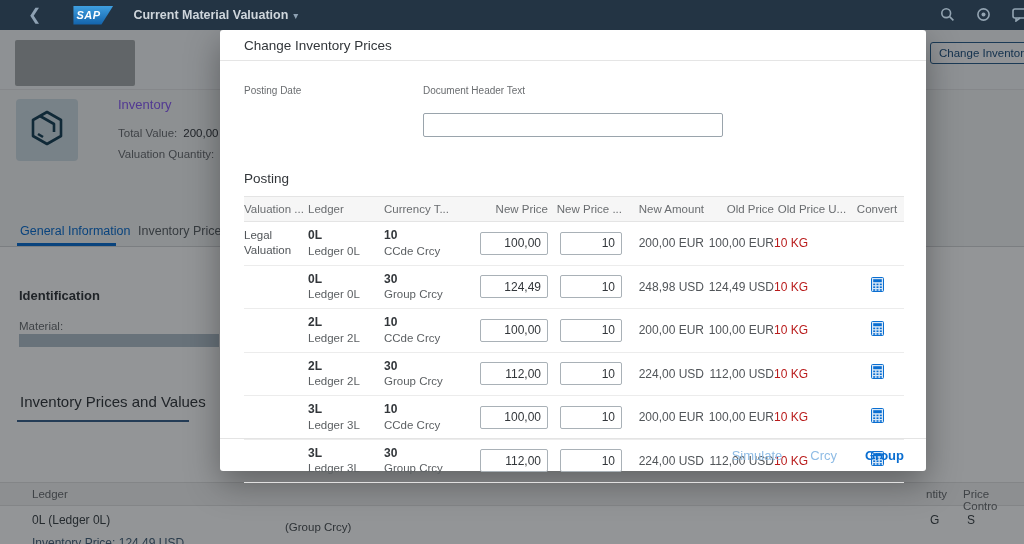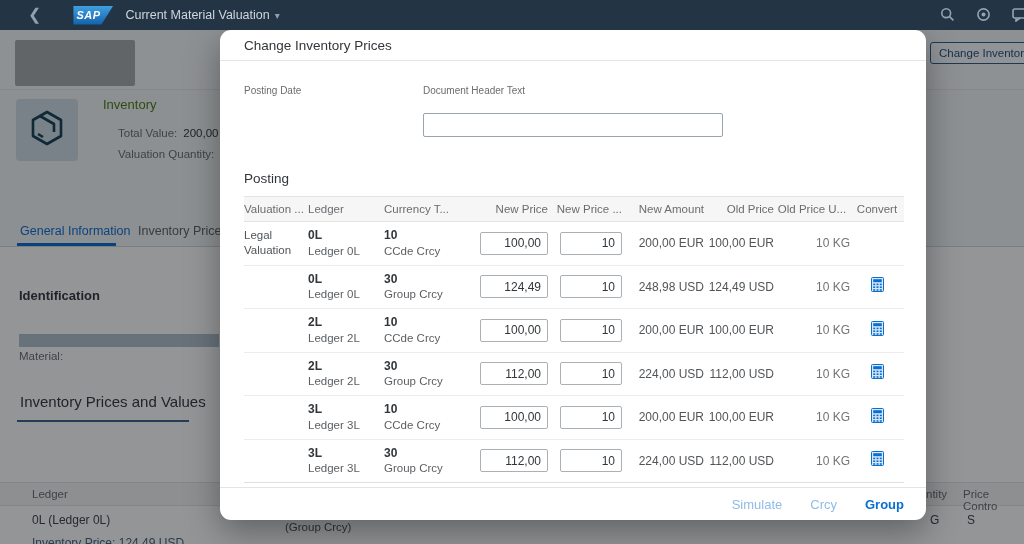--- a/index.html
+++ b/index.html
@@ -6,58 +6,58 @@
   html,body { width:1024px; height:544px; overflow:hidden; }
   body { font-family:"Liberation Sans", sans-serif; background:#fff; }
   .screen { position:relative; width:1024px; height:544px; overflow:hidden; background:#f0f1f2; }
 
   
   .shell { position:absolute; top:0; left:0; width:1024px; height:30px; background:#233444; display:flex; align-items:center; z-index:20; }
   .shell-back { color:#8ea1b3; font-size:16px; margin-left:28px; cursor:pointer; line-height:1; }
   .sap-logo { margin-left:32px; width:40px; height:19px; background:linear-gradient(180deg,#3f9fe0,#1262ab);
               clip-path:polygon(0 0,100% 0,70% 100%,0 100%); color:#fff; font-weight:bold; font-style:italic;
               font-size:11px; display:flex; align-items:center; padding-left:3px; letter-spacing:.5px; }
-  .shell-title { color:#cfd6dc; font-size:12.5px; font-weight:normal; margin-left:12px; }
+  .shell-title { color:#cfd6dc; font-size:12.5px; font-weight:bold; margin-left:20px; }
   .shell-caret { color:#8ea1b3; font-size:10px; margin-left:5px; }
   .shell-right { position:absolute; right:0; top:0; height:30px; display:flex; align-items:center; gap:20px; padding-right:2px; }
   .shell-icon { width:16px; height:16px; display:inline-block; }
 
   
   .overlay { position:absolute; left:0; top:30px; width:1024px; height:514px; background:rgba(10,14,18,0.44); z-index:5; }
 
   
   .bd { position:absolute; z-index:1; }
   .bd-topband { left:0; top:30px; width:1024px; height:60px; background:#f7f8f9; border-bottom:1px solid #e6e7e8; }
   .bd-redact-title { left:15px; top:40px; width:120px; height:46px; background:#a7aaac; border-radius:2px; }
   .bd-change-btn { left:930px; top:42px; height:22px; padding:0 8px; border:1px solid #2a5d8c; border-radius:3px;
                    color:#1d4e7d; font-size:11.5px; display:flex; align-items:center; background:#fbfcfd; white-space:nowrap; }
   .bd-objheader { left:0; top:90px; width:1024px; height:135px; background:#f5f6f7; }
   .bd-icontile { left:16px; top:99px; width:62px; height:62px; background:#cfdde4; border-radius:4px; display:flex; align-items:center; justify-content:center; }
-  .bd-objname { left:103px; top:97px; font-size:13px; color:#4d7c0f; }
+  .bd-objname { left:118px; top:97px; font-size:13px; color:#8b5cf6; }
   .bd-kv { position:absolute; display:flex; gap:6px; font-size:11.5px; }
   .bd-kv .k { color:#6a6d70; } .bd-kv .v { color:#32363a; }
   .bd-tabstrip { left:0; top:225px; width:1024px; height:22px; border-bottom:1px solid #d4d6d8; background:#f5f6f7; }
   .bd-tab1 { left:20px; top:224px; font-size:12.5px; color:#0a6ed1; }
   .bd-tab1-line { left:17px; top:243px; width:99px; height:3px; background:#0a6ed1; }
   .bd-tab2 { left:138px; top:224px; font-size:12.5px; color:#5b6164; }
   .bd-content { left:0; top:247px; width:1024px; height:297px; background:#ffffff; }
   .bd-ident { left:19px; top:288px; font-size:13px; font-weight:bold; color:#32363a; }
-  .bd-matlabel { left:19px; top:320px; font-size:11.5px; color:#6a6d70;margin-top:30px; }
+  .bd-matlabel { left:19px; top:320px; font-size:11.5px; color:#6a6d70; }
   .bd-redact-mat { left:19px; top:334px; width:200px; height:13px; background:#b3c0cb; }
   .bd-section { left:20px; top:393px; font-size:15px; color:#32363a; }
   .bd-section-line { left:17px; top:420px; width:172px; height:2px; background:#39618c; }
   .bd-thead { left:0; top:482px; width:1024px; height:24px; background:#f4f4f4; border-top:1px solid #e2e2e2; border-bottom:1px solid #e2e2e2; }
   .bd-th { position:absolute; top:488px; font-size:11.5px; color:#6a6d70; z-index:1; }
   .bd-td { position:absolute; top:513px; font-size:12px; color:#3c4246; z-index:1; }
   .bd-detail { left:32px; top:536px; font-size:12px; color:#46617a; }
   .bd-partial-crcy { left:285px; top:521px; font-size:11.5px; color:#4a4f52; }
 
   
-  .dialog { position:absolute; left:220px; top:30px; width:706px; height:490px; background:#fff; z-index:10;
-            border-radius:11px; box-shadow:0 12px 34px rgba(0,0,0,.35); }
+  .dialog { position:absolute; left:220px; top:30px; width:706px; height:441px; background:#fff; z-index:10;
+            border-radius:3px; box-shadow:0 12px 34px rgba(0,0,0,.35); }
   .dlg-header { height:31px; border-bottom:1px solid #e5e5e5; display:flex; align-items:center; padding:0 24px; }
   .dlg-title { font-size:13.5px; color:#32363a; }
   .dlg-label { position:absolute; font-size:10px; color:#6a6d70; }
   .dlg-input { position:absolute; height:24px; border:1px solid #9aa4ac; border-radius:2px; background:#fff;
                font-size:12px; color:#32363a; font-family:"Liberation Sans",sans-serif; padding:0 6px; }
   .date-wrap { position:absolute; left:24px; top:82px; width:158px; height:26px; border:1px solid #89919a; border-radius:2px;
                outline:1px dashed #6a6d70; outline-offset:-4px; display:flex; align-items:center; background:#fff; }
   .date-wrap input { border:none; outline:none; width:124px; font-size:12px; color:#32363a; padding-left:6px;
                      font-family:"Liberation Sans",sans-serif; background:transparent; }
   .date-cal { margin-left:2px; cursor:pointer; display:flex; }
@@ -65,21 +65,21 @@
 
   .ptable { position:absolute; left:24px; top:166px; width:660px; }
   .prow { display:grid; grid-template-columns:64px 76px 86px 78px 74px 82px 70px 76px 54px; align-items:center; }
   .phead { height:26px; background:#f6f6f6; border-top:1px solid #e4e4e4; border-bottom:1px solid #e4e4e4; }
   .phead .hc { font-size:11.5px; color:#6a6d70; white-space:nowrap; overflow:hidden; }
   .pdata { height:43.5px; border-bottom:1px solid #ececec; }
   .cell-2l .l1 { font-size:12px; color:#32363a; font-weight:bold; line-height:1.35; }
   .cell-2l .l2 { font-size:11.5px; color:#5b5f62; line-height:1.35; }
   .cell-val { font-size:11.5px; color:#515559; line-height:1.3; padding-right:6px; }
   .cell-amt { font-size:12px; color:#515559; text-align:right; white-space:nowrap; }
-  .cell-unit { font-size:12px; color:#737373; text-align:right; white-space:nowrap; }
+  .cell-unit { font-size:12px; color:#b91c1c; text-align:left; white-space:nowrap; }
   .cell-conv { text-align:center; }
   .tbl-input { width:68px; height:23px; border:1px solid #a9b1b7; border-radius:2px; font-size:12px; color:#32363a;
                text-align:right; padding:0 6px; font-family:"Liberation Sans",sans-serif; background:#fff; }
   .tbl-input.narrow { width:62px; }
   .ar { text-align:right; } .ac { text-align:center; }
 
   .dlg-footer { position:absolute; left:0; bottom:0; width:100%; height:33px; border-top:1px solid #e4e4e4;
                 display:flex; align-items:center; justify-content:flex-end; gap:28px; padding-right:22px; }
   .ftr-btn { font-size:13px; background:none; border:none; cursor:pointer; font-family:"Liberation Sans",sans-serif; }
   .ftr-btn.disabled { color:#8fbce5; }

